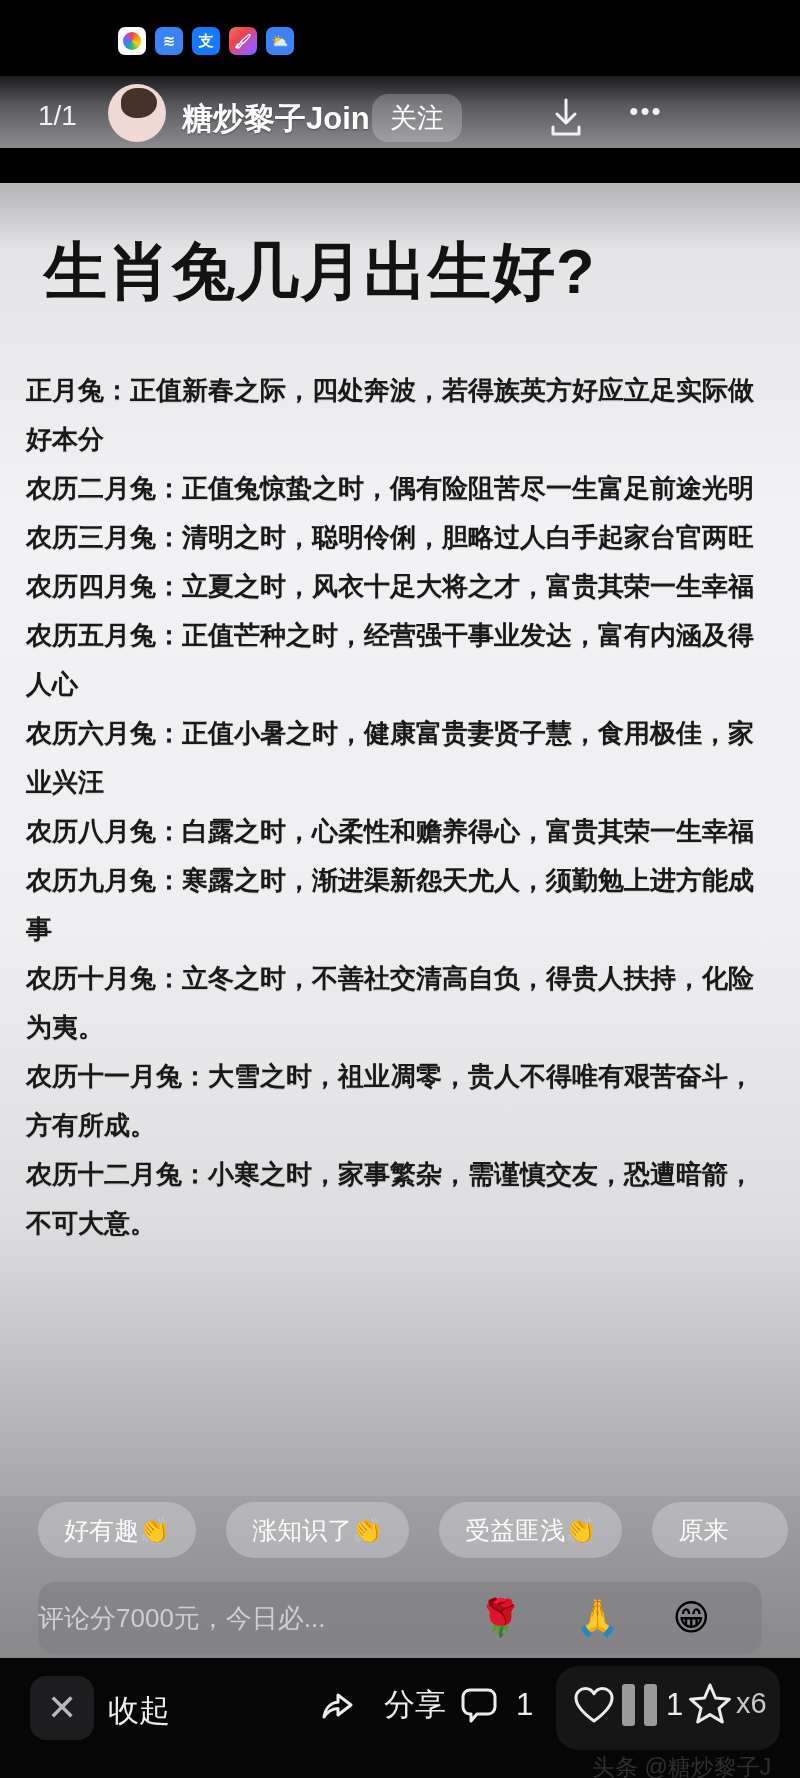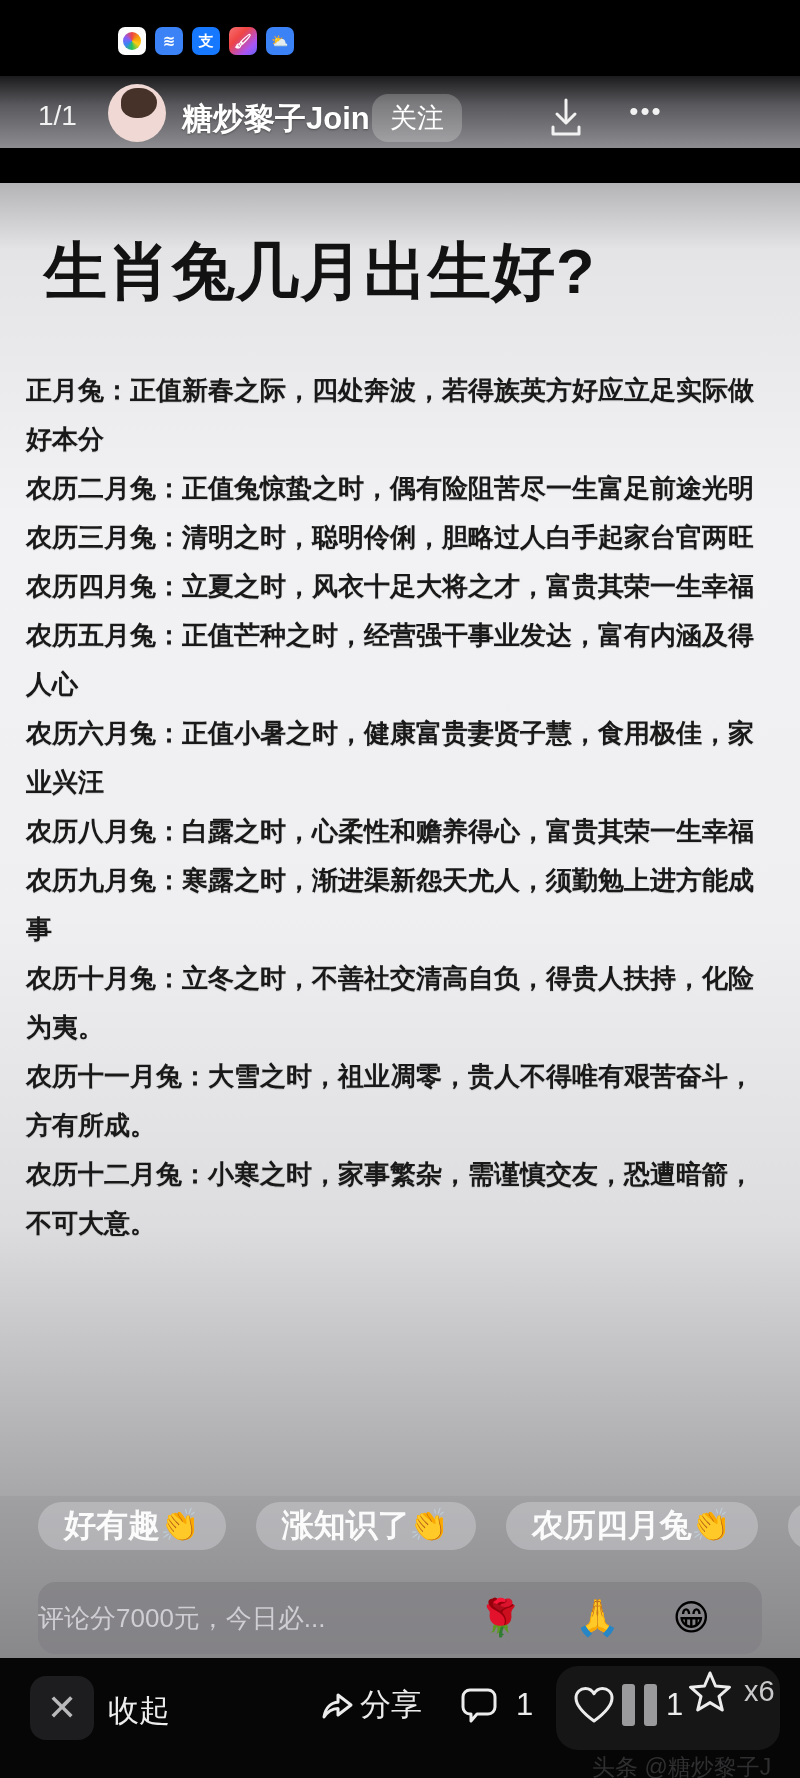--- a/index.html
+++ b/index.html
@@ -44,44 +44,44 @@
                 font-size:63px; font-weight:900; letter-spacing:1px; }
   .post-body { position:absolute; left:26px; top:183px; width:752px; color:#191919;
                font-size:26px; line-height:49px; font-weight:700;
                text-shadow:0 1px 1px rgba(0,0,0,.12); }
   .post-body p { margin:0; }
 
   
   .lower { position:absolute; left:0; top:1496px; width:800px; height:162px;
            background:linear-gradient(180deg,#a09fa1 0%,#929194 60%,#88878a 100%); }
   .chips { position:absolute; left:38px; top:6px; width:790px; display:flex; gap:30px; }
-  .chip { height:48px; border-radius:28px; background:rgba(222,222,226,0.38); color:#fbfbfb;
-          font-size:32px; display:flex; align-items:center; padding:0 26px; white-space:nowrap; flex:0 0 auto;font-weight:bold; }
+  .chip { height:56px; border-radius:28px; background:rgba(222,222,226,0.38); color:#fbfbfb;
+          font-size:25px; display:flex; align-items:center; padding:0 26px; white-space:nowrap; flex:0 0 auto; }
   .chip:last-child { padding-right:60px; }
   .comment-bar { position:absolute; left:38px; top:86px; width:724px; height:72px; border-radius:18px;
                  background:rgba(129,128,132,0.75); display:flex; align-items:center; }
   .comment-placeholder { color:#cfcfd3; font-size:26px; white-space:nowrap; }
   .comment-emojis { position:absolute; right:52px; top:0; height:72px; display:flex; gap:52px;
                     align-items:center; font-size:36px; }
 
   
   .bottom-bar { position:absolute; left:0; top:1658px; width:800px; height:120px; background:#060606; }
   .collapse-btn { position:absolute; left:30px; top:18px; width:64px; height:64px; border-radius:16px;
                   background:#1d1d1f; color:#b9b9bb; font-size:36px;
                   display:flex; align-items:center; justify-content:center; }
   .collapse-label { position:absolute; left:108px; top:32px; color:#ececec; font-size:31px; }
-  .share-group { position:absolute; left:312px; top:26px; display:flex; align-items:center; gap:4px;
+  .share-group { position:absolute; left:312px; top:26px; display:flex; align-items:center; gap:28px;
                  color:#ececec; font-size:31px; }
   .comment-group { position:absolute; left:458px; top:26px; display:flex; align-items:center; gap:16px;
                    color:#ececec; font-size:31px; }
   .fav-pill { position:absolute; left:556px; top:8px; width:224px; height:84px; border-radius:22px; background:#161617; }
   .like-group { position:absolute; left:572px; top:26px; display:flex; align-items:center; gap:6px;
                 color:#ececec; font-size:31px; }
   .digit-bar { display:inline-block; width:13px; height:42px; border-radius:3px; background:#9a9a9c; margin-right:3px; }
-  .star-group { position:absolute; left:688px; top:12px; display:flex; align-items:center; gap:12px;
+  .star-group { position:absolute; left:688px; top:24px; display:flex; align-items:center; gap:4px;
                 color:#ececec; font-size:31px; }
   .star-group .count { color:#c9c9cb; font-size:29px; }
   .watermark { position:absolute; left:592px; top:94px; color:#2f2f31; font-size:23px; white-space:nowrap; }
 
   svg.icon { display:block; }
 </style>
 </head>
 <body>
 
 <div class="screen">
@@ -131,21 +131,21 @@
       <p>农历十月兔：立冬之时，不善社交清高自负，得贵人扶持，化险为夷。</p>
       <p>农历十一月兔：大雪之时，祖业凋零，贵人不得唯有艰苦奋斗，方有所成。</p>
       <p>农历十二月兔：小寒之时，家事繁杂，需谨慎交友，恐遭暗箭，不可大意。</p>
     </div>
   </div>
 
   <div class="lower">
     <div class="chips">
       <span class="chip">好有趣👏</span>
       <span class="chip">涨知识了👏</span>
-      <span class="chip">农历四月兔👏</span>
+      <span class="chip">受益匪浅👏</span>
       <span class="chip">原来</span>
     </div>
     <div class="comment-bar">
       <span class="comment-placeholder">评论分7000元，今日必...</span>
       <div class="comment-emojis">
         <span>🌹</span>
         <span>🙏</span>
         <span>😁</span>
       </div>
     </div>

